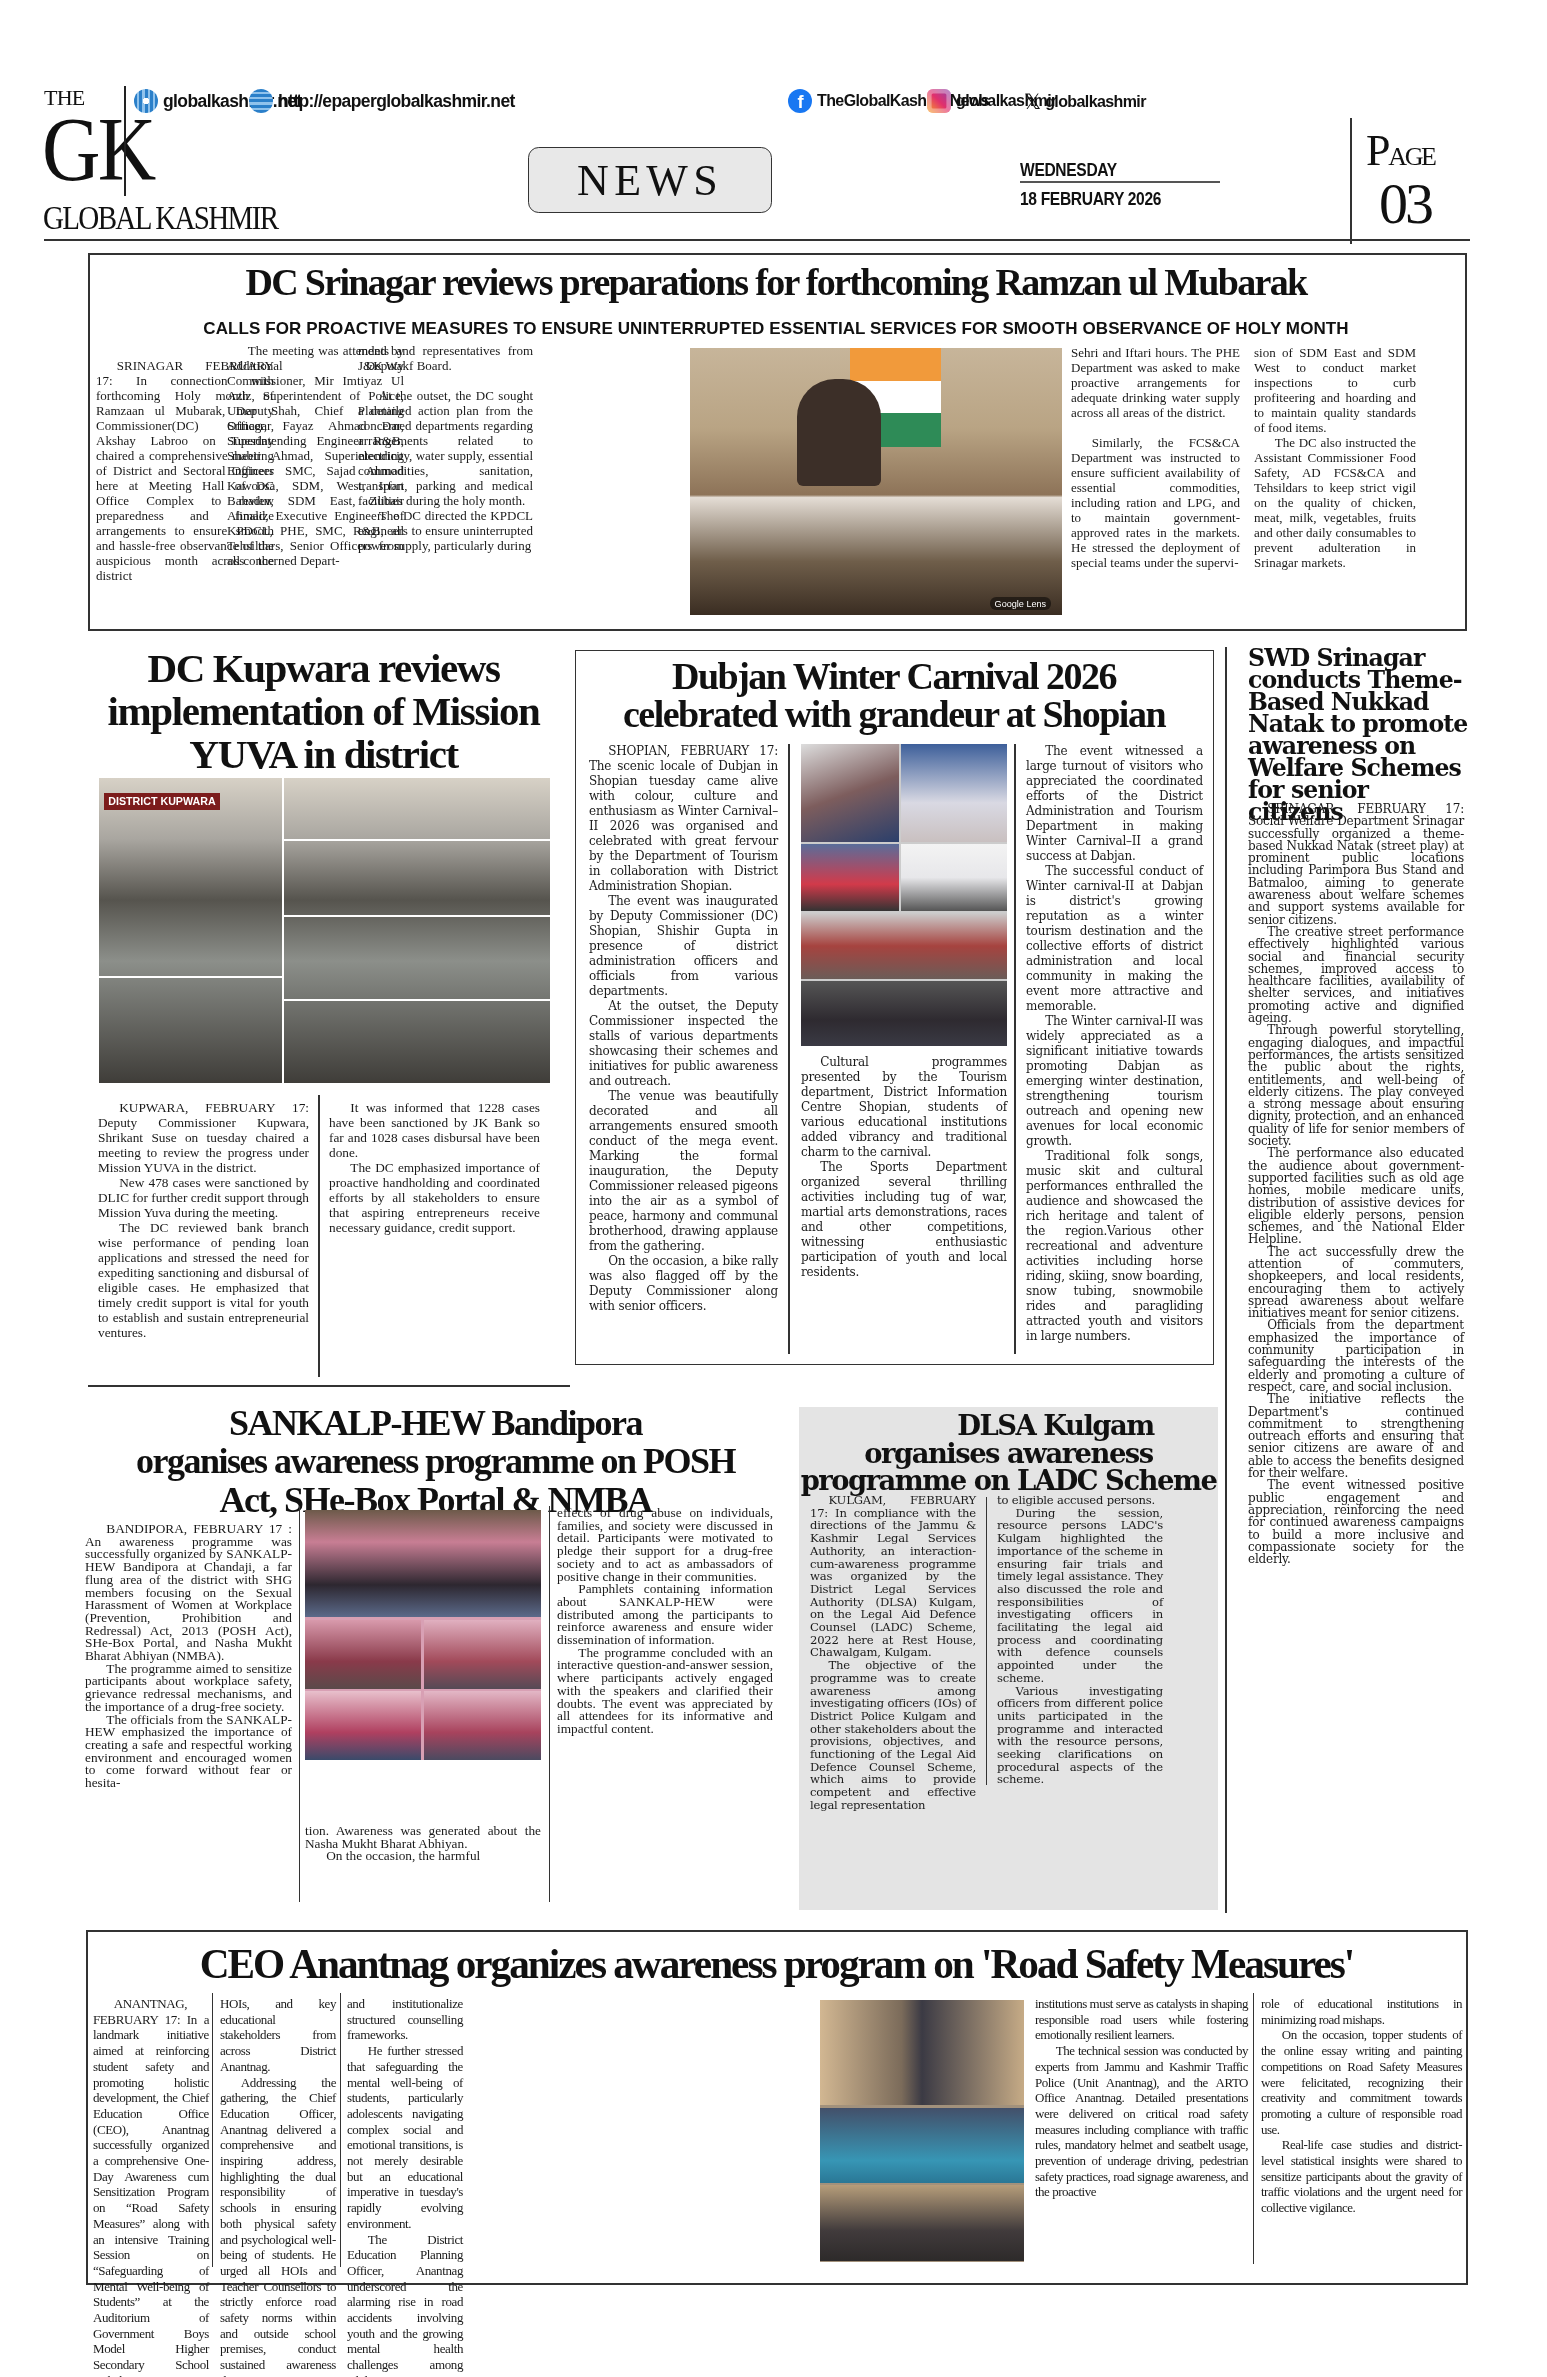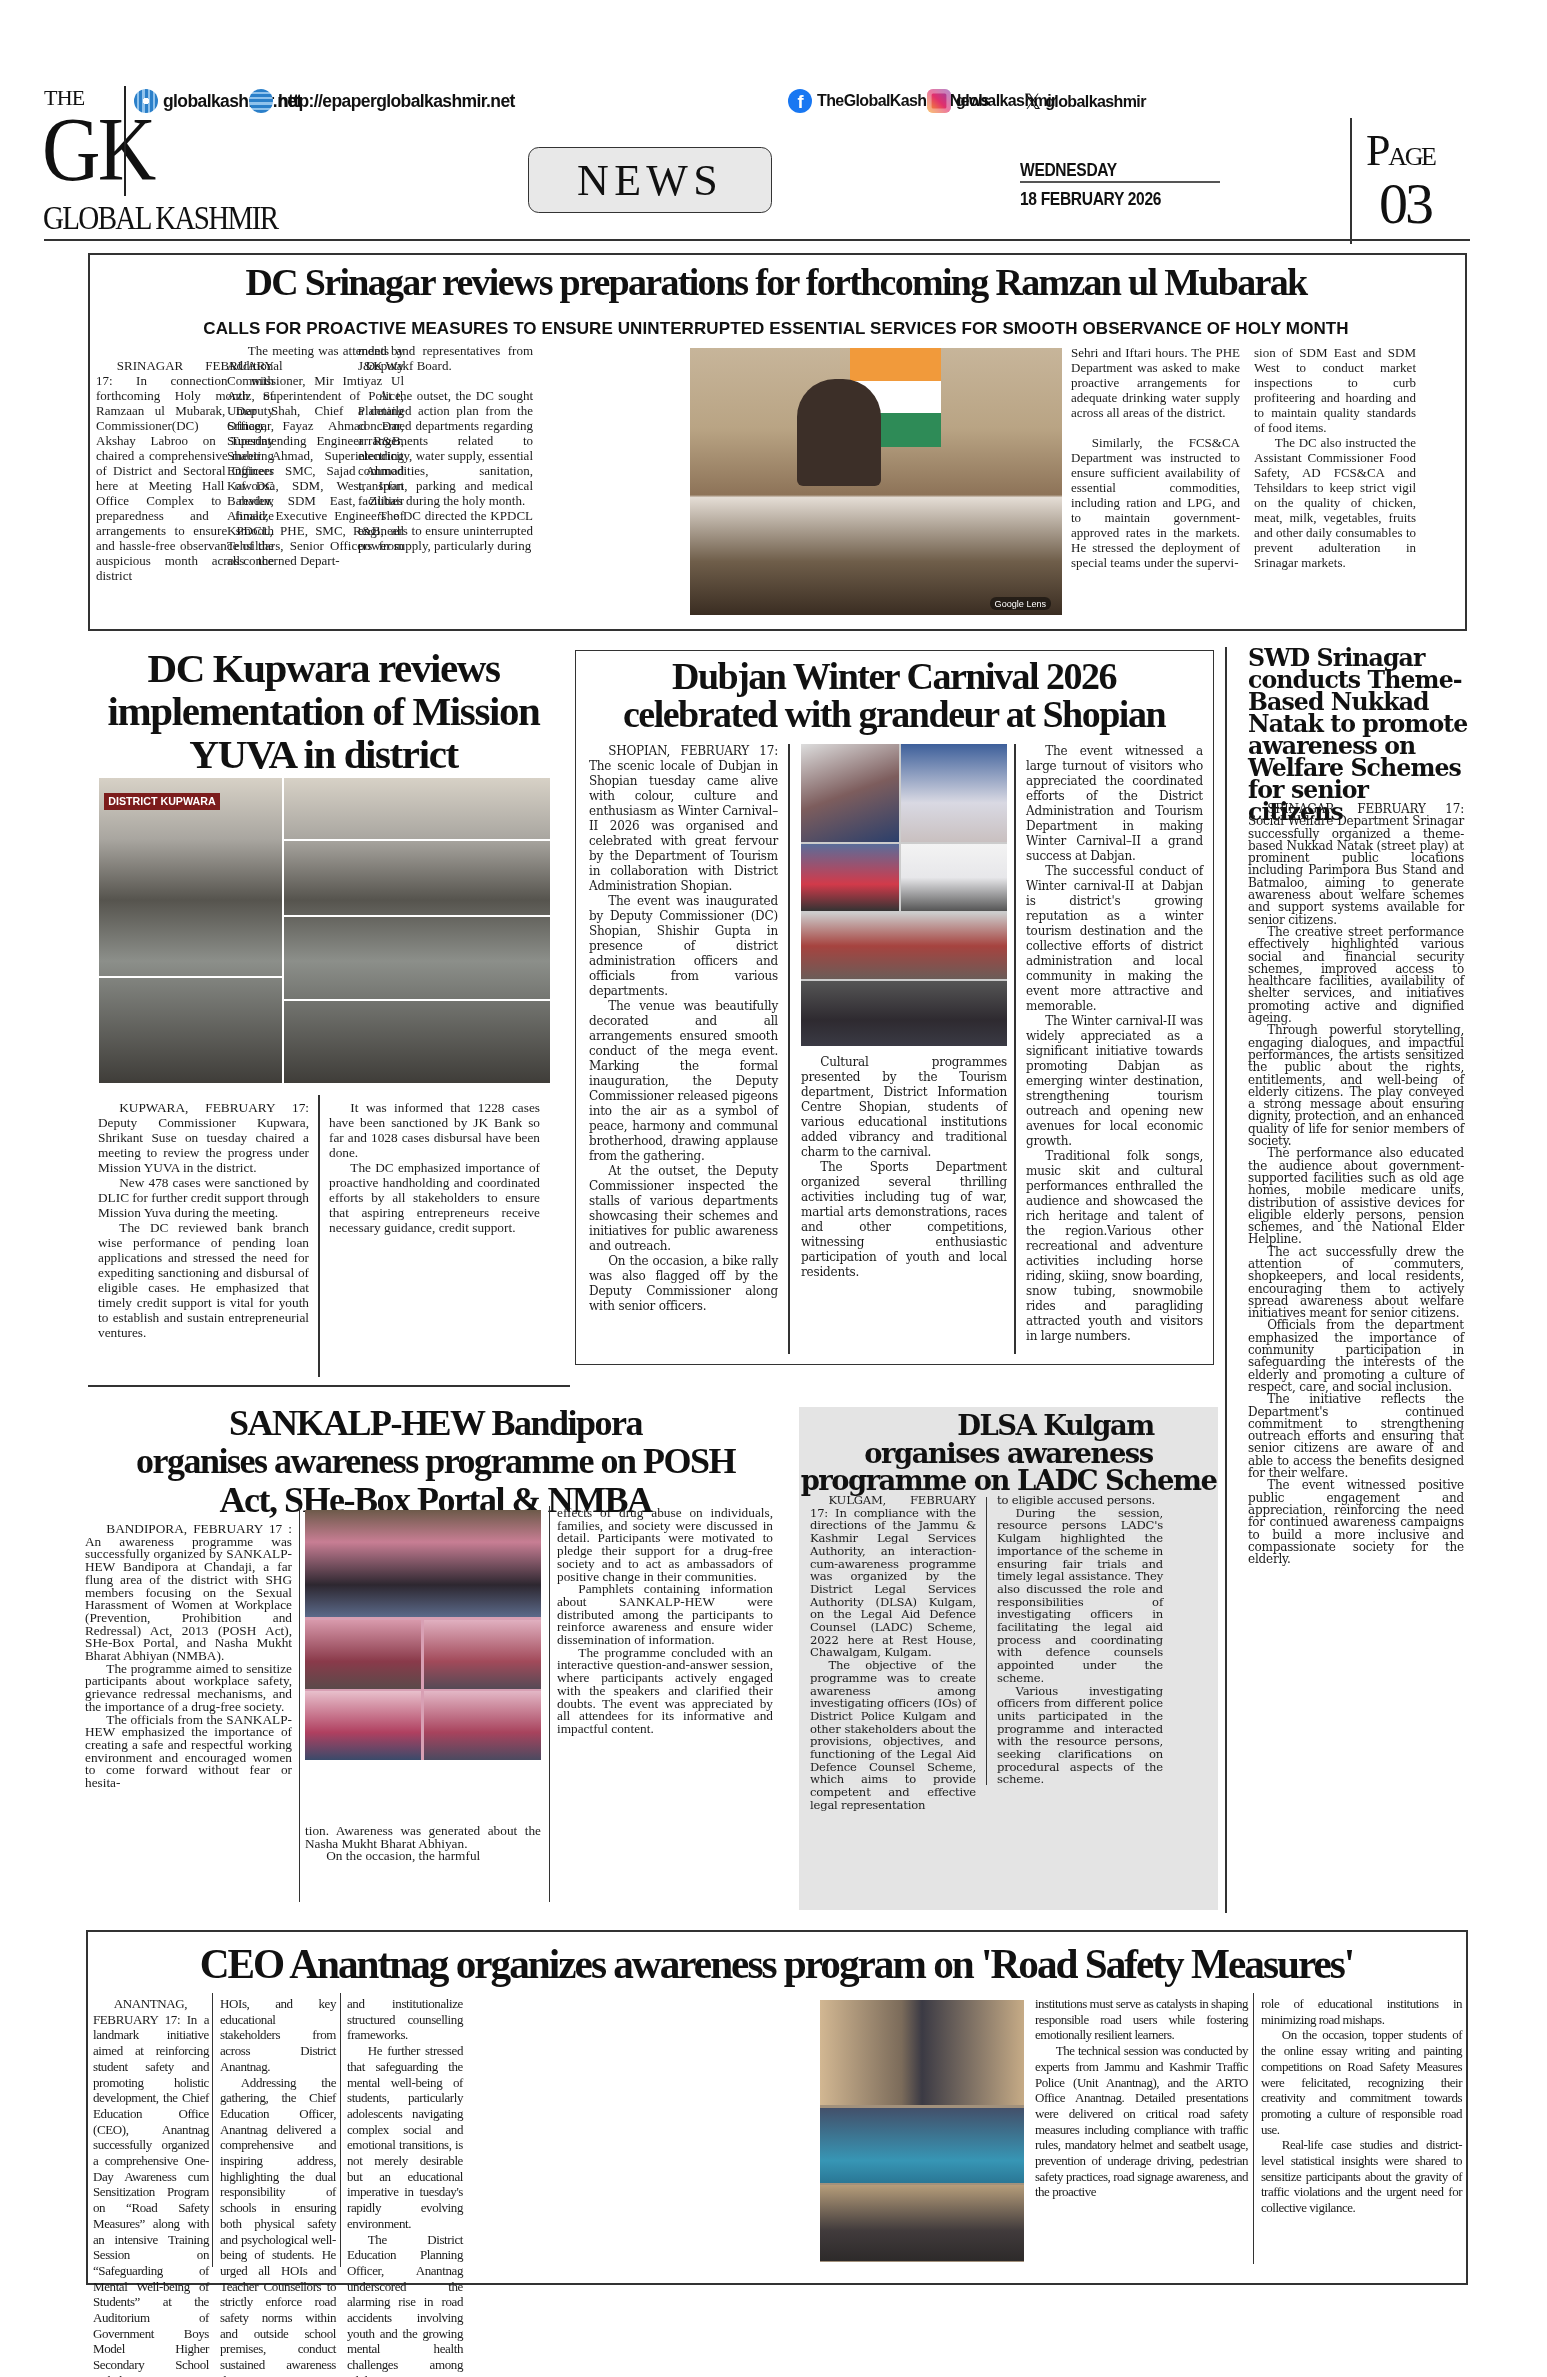--- a/index.html
+++ b/index.html
@@ -121,22 +121,22 @@
   <p>The DC emphasized importance of proactive handholding and coordinated efforts by all stakeholders to ensure that aspiring entrepreneurs receive necessary guidance, credit support.</p>
 </div>
 
 <div class="box" style="left:575px;top:650px;width:639px;height:715px;border-width:1.5px"></div>
 <div class="headline" style="left:576px;top:657px;width:636px;font-size:38px;letter-spacing:-1.5px">Dubjan Winter Carnival 2026</div>
 <div class="headline" style="left:576px;top:695px;width:636px;font-size:38px;letter-spacing:-1.5px">celebrated with grandeur at Shopian</div>
 
 <div class="abs body-text dv" style="left:589px;top:744px;width:189px">
   <p>SHOPIAN, FEBRUARY 17: The scenic locale of Dubjan in Shopian tuesday came alive with colour, culture and enthusiasm as Winter Carnival–II 2026 was organised and celebrated with great fervour by the Department of Tourism in collaboration with District Administration Shopian.</p>
   <p>The event was inaugurated by Deputy Commissioner (DC) Shopian, Shishir Gupta in presence of district administration officers and officials from various departments.</p>
+  <p>At the outset, the Deputy Commissioner inspected the stalls of various departments showcasing their schemes and initiatives for public awareness and outreach.</p>
   <p>The venue was beautifully decorated and all arrangements ensured smooth conduct of the mega event. Marking the formal inauguration, the Deputy Commissioner released pigeons into the air as a symbol of peace, harmony and communal brotherhood, drawing applause from the gathering.</p>
-  <p>At the outset, the Deputy Commissioner inspected the stalls of various departments showcasing their schemes and initiatives for public awareness and outreach.</p>
   <p>On the occasion, a bike rally was also flagged off by the Deputy Commissioner along with senior officers.</p>
 </div>
 <div class="vrule" style="left:788px;top:744px;height:610px"></div>
 <div class="photo" style="left:801px;top:744px;width:206px;height:302px;background:#ccc">
   <div style="left:0;top:0;width:98px;height:98px;background:linear-gradient(160deg,#ddd,#7d5d5d 50%,#2b3f6b)"></div>
   <div style="left:100px;top:0;width:106px;height:98px;background:linear-gradient(180deg,#3d5f9a,#d9d9e3 60%,#c9c0c0)"></div>
   <div style="left:0;top:100px;width:98px;height:67px;background:linear-gradient(180deg,#5a6d9a,#d23a4a 60%,#333)"></div>
   <div style="left:100px;top:100px;width:106px;height:67px;background:linear-gradient(180deg,#f3f3f3,#e7e7ea 50%,#555)"></div>
   <div style="left:0;top:169px;width:206px;height:66px;background:linear-gradient(180deg,#ccc,#a6433f 50%,#6b5c58)"></div>
   <div style="left:0;top:237px;width:206px;height:65px;background:linear-gradient(180deg,#555,#2e2a30 60%,#3a3a44)"></div>

